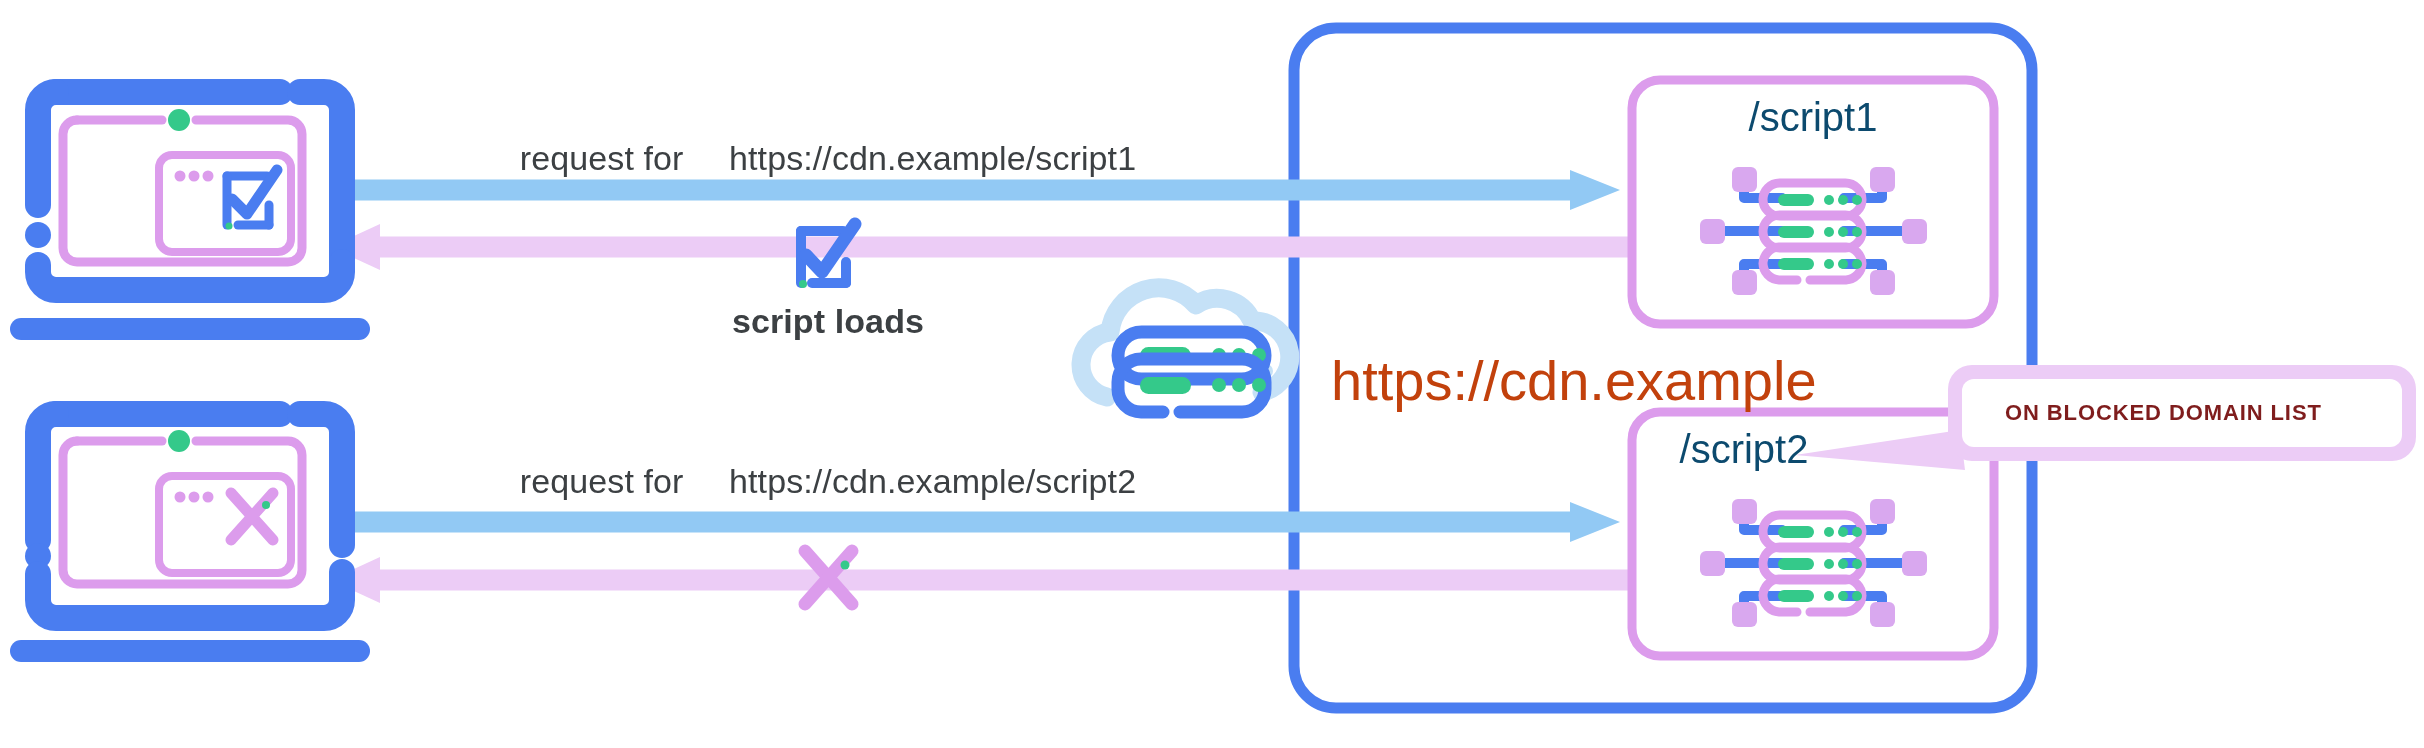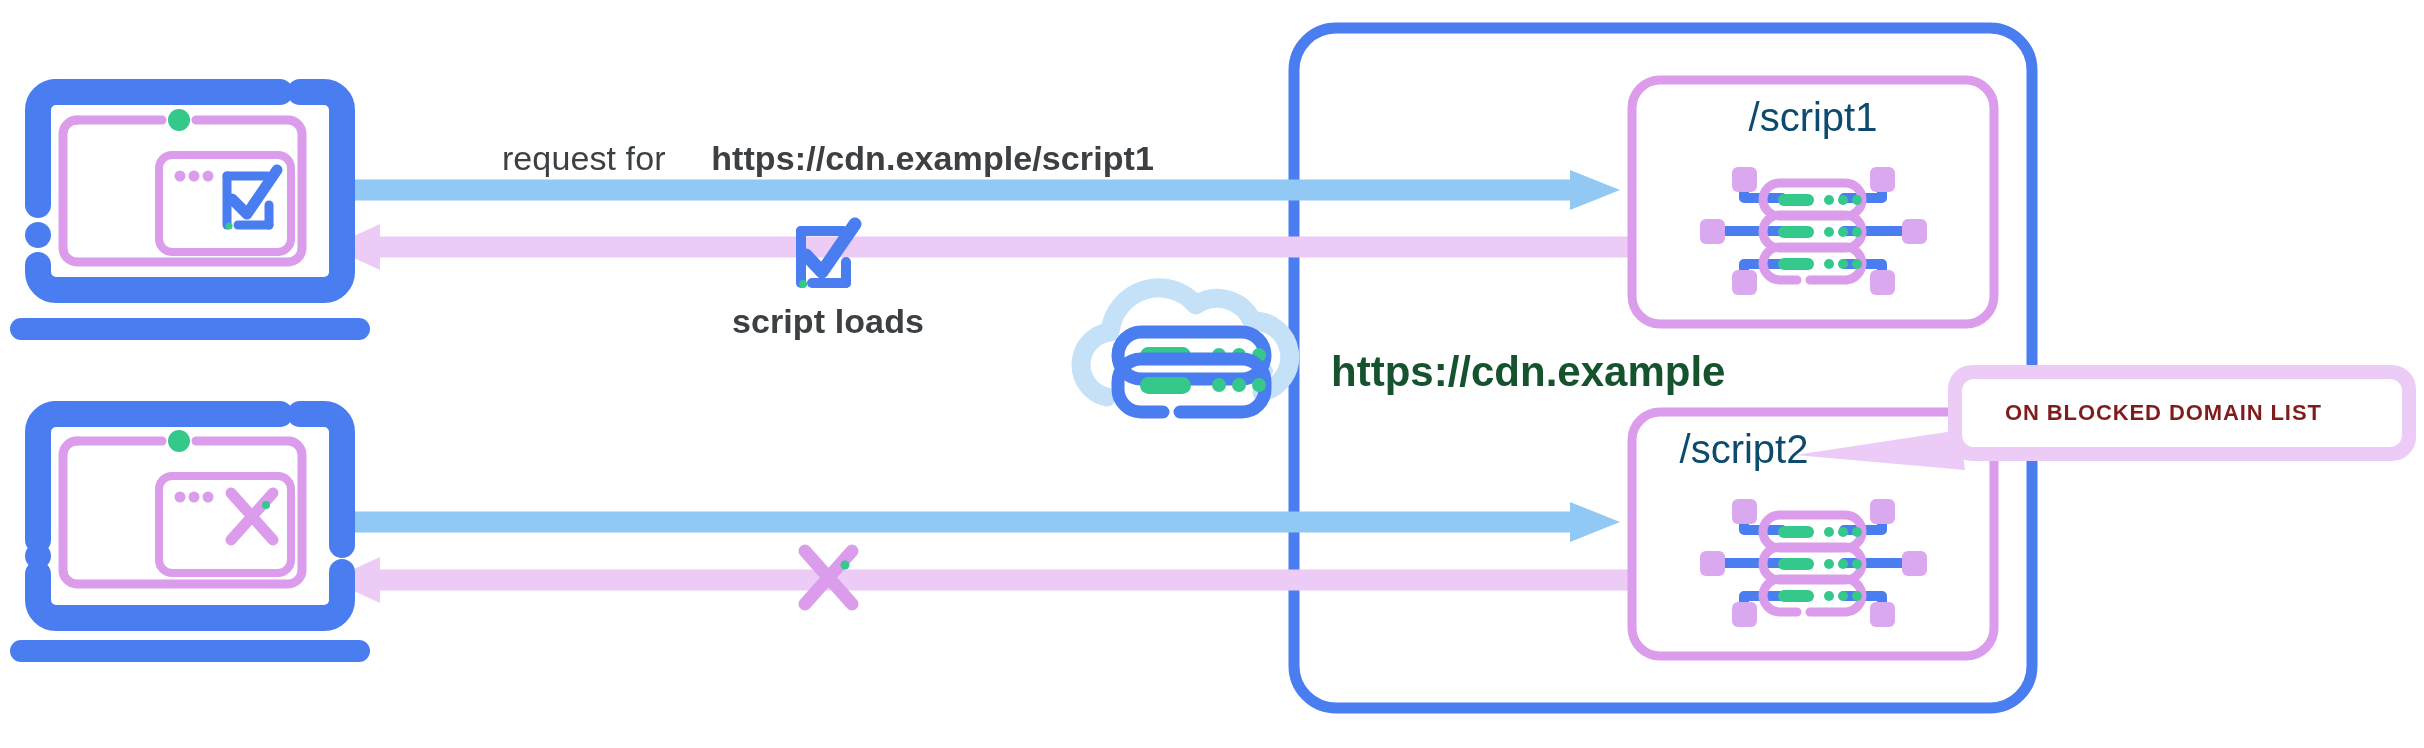--- a/index.html
+++ b/index.html
@@ -21,28 +21,27 @@
   .abs { position: absolute; }
 
   
   .label {
     color: #3c4043;
     font-size: 34px;
     line-height: 1.1;
     white-space: nowrap;
     letter-spacing: 0.1px;
   }
-  .label b { font-weight: 700; color: #3c4043; margin-left: 36px; }
+  .label b { font-weight: 400; color: #3c4043; margin-left: 36px; }
   .center-x { transform: translateX(-50%); }
 
   .domain-text {
-    color: #14532d;
-    font-size: 42px;
-    white-space: nowrap;
-    font-weight: bold;
+    color: #c2410c;
+    font-size: 56px;
+    white-space: nowrap;
   }
   .script-title {
     color: #0c4a6e;
     font-size: 40px;
     white-space: nowrap;
     text-align: center;
   }
   .callout-text {
     color: #7f1d1d;
     font-size: 22px;
@@ -274,20 +273,21 @@
 
       <rect x="1948" y="365" width="468" height="96" rx="24" ry="24" fill="#ecccf6"></rect>
       <rect x="1962" y="379" width="440" height="68" rx="12" ry="12" fill="#ffffff"></rect>
     </g>
   </svg>
 
   <div class="abs label center-x" style="left:828px; top:140px;"><span>request for </span><b>https://cdn.example/script1</b></div>
 
   <div class="abs label center-x" style="left:828px; top:303px;font-weight:bold;">script loads</div>
 
+  <div class="abs label center-x" style="left:828px; top:463px;"><span>request for </span><b>https://cdn.example/script2</b></div>
 
 
   <div class="abs domain-text" style="left:1331px; top:348px;">https://cdn.example</div>
 
   <div class="abs script-title center-x" style="left:1813px; top:95px;">/script1</div>
 
   <div class="abs script-title center-x" style="left:1744px; top:427px;">/script2</div>
 
   <div class="abs callout-text" style="left:2005px; top:400px;">ON BLOCKED DOMAIN LIST</div>
 

